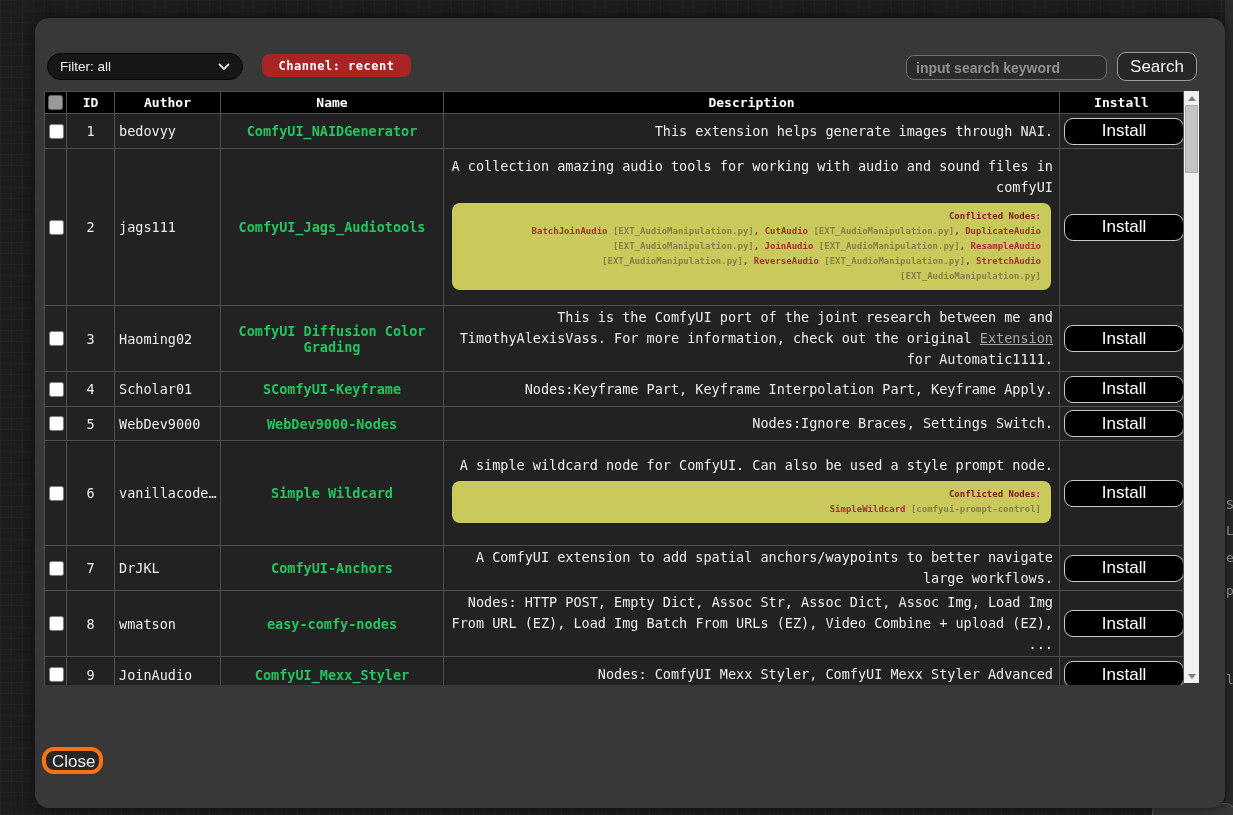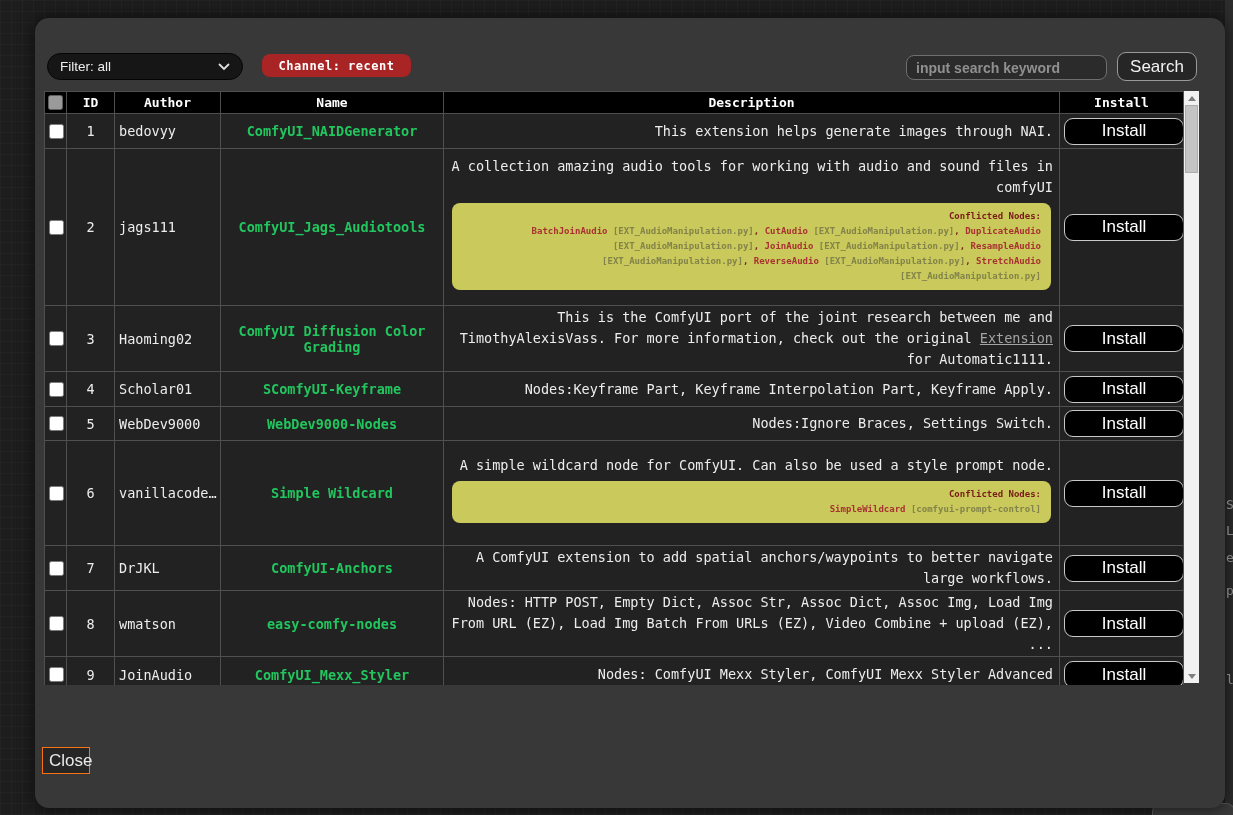--- a/index.html
+++ b/index.html
@@ -86,22 +86,22 @@
 
   
   .scrollbar{position:absolute;left:1140px;top:0;width:15px;height:592px;background:#f1f1f1;}
   .sb-up,.sb-down{position:absolute;left:0;width:15px;height:14px;display:flex;align-items:center;justify-content:center;cursor:pointer;}
   .sb-up{top:0;} .sb-down{bottom:0;}
   .sb-up i{width:0;height:0;border-left:4px solid transparent;border-right:4px solid transparent;border-bottom:5px solid #7d7d7d;}
   .sb-down i{width:0;height:0;border-left:4px solid transparent;border-right:4px solid transparent;border-top:5px solid #7d7d7d;}
   .sb-thumb{position:absolute;left:1px;top:14px;width:13px;height:68px;background:#c4c4c4;border:1px solid #adadad;box-sizing:border-box;cursor:pointer;}
 
   .close-btn{
-    position:absolute;left:7px;top:729px;width:48px;height:27px;
-    background:#262626;border:1px solid #f97316;border-radius:0;
+    position:absolute;left:7px;top:729px;width:61px;height:27px;
+    background:#262626;border:4px solid #f97316;border-radius:12px;
     color:#e9e9e9;font-size:17px;font-family:"Liberation Sans",sans-serif;cursor:pointer;
   }
 </style>
 </head>
 <body>
 
 <div class="canvas">
   <div class="edge-strip" id="edge-strip"></div>
   <div class="behind-btn"></div>
 

